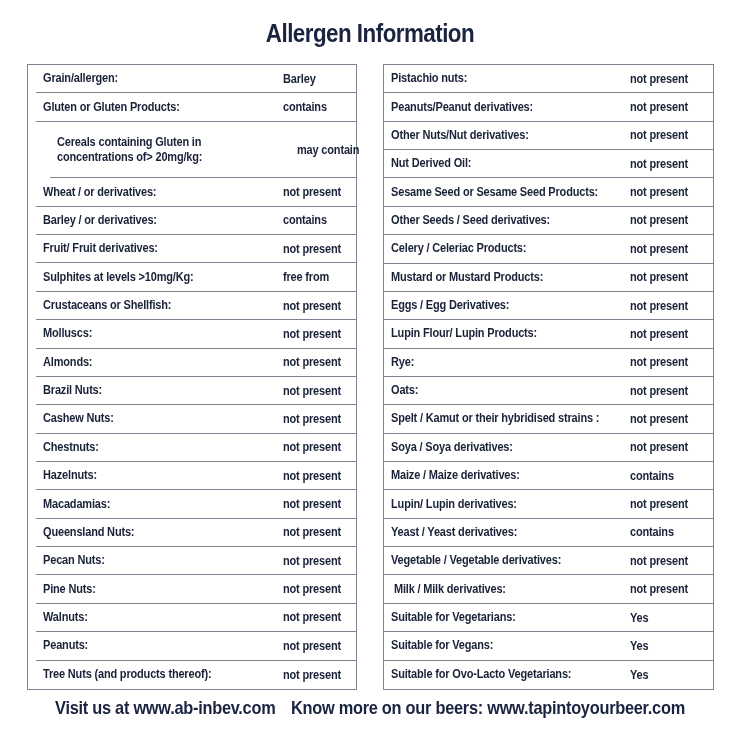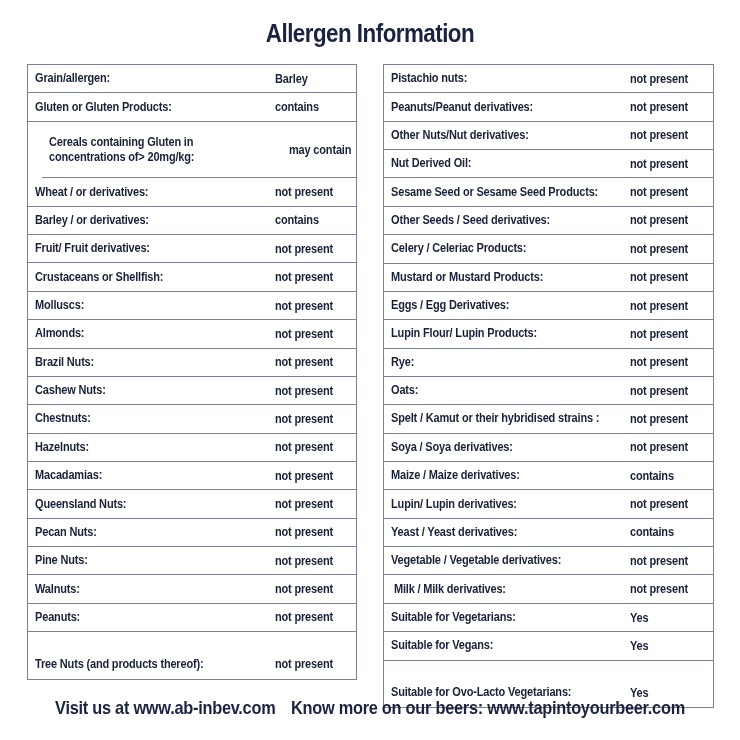--- a/index.html
+++ b/index.html
@@ -28,34 +28,34 @@
       transform-origin: center;
       color: #1a2340;
     }
     .table {
       position: absolute;
       top: 64px;
       border: 1.5px solid #7c8290;
       box-sizing: border-box;
       background: #fff;
     }
-    .table.left { left: 27px; width: 330px; }
+    .table.left { left: 27px; width: 330px; padding-left: 8px; }
     .table.right { left: 383px; width: 331px; }
     .row {
       display: flex;
       align-items: center;
       height: 28.36px;
       box-sizing: border-box;
       border-bottom: 1.5px solid #7c8290;
       font-size: 12.5px;
       font-weight: bold;
       color: #1a2238;
       letter-spacing: -0.2px;
     }
-    .row:last-child { border-bottom: none; margin-top: 18px; }
+    .row:last-child { border-bottom: none; }
     .row.double { height: 56.7px; margin-left: 14px; }
     .row .label {
       flex: 0 0 auto;
       padding-left: 8px;
       line-height: 15px;
       white-space: nowrap;
       transform: scaleX(0.88);
       transform-origin: left center;
     }
     .table.left .row .label { width: 240px; }
@@ -112,20 +112,24 @@
   </div>
   <div class="row">
     <span class="label">Barley / or derivatives:</span>
     <span class="value">contains</span>
   </div>
   <div class="row">
     <span class="label">Fruit/ Fruit derivatives:</span>
     <span class="value">not present</span>
   </div>
   <div class="row">
+    <span class="label">Sulphites at levels &gt;10mg/Kg:</span>
+    <span class="value">free from</span>
+  </div>
+  <div class="row">
     <span class="label">Crustaceans or Shellfish:</span>
     <span class="value">not present</span>
   </div>
   <div class="row">
     <span class="label">Molluscs:</span>
     <span class="value">not present</span>
   </div>
   <div class="row">
     <span class="label">Almonds:</span>
     <span class="value">not present</span>

